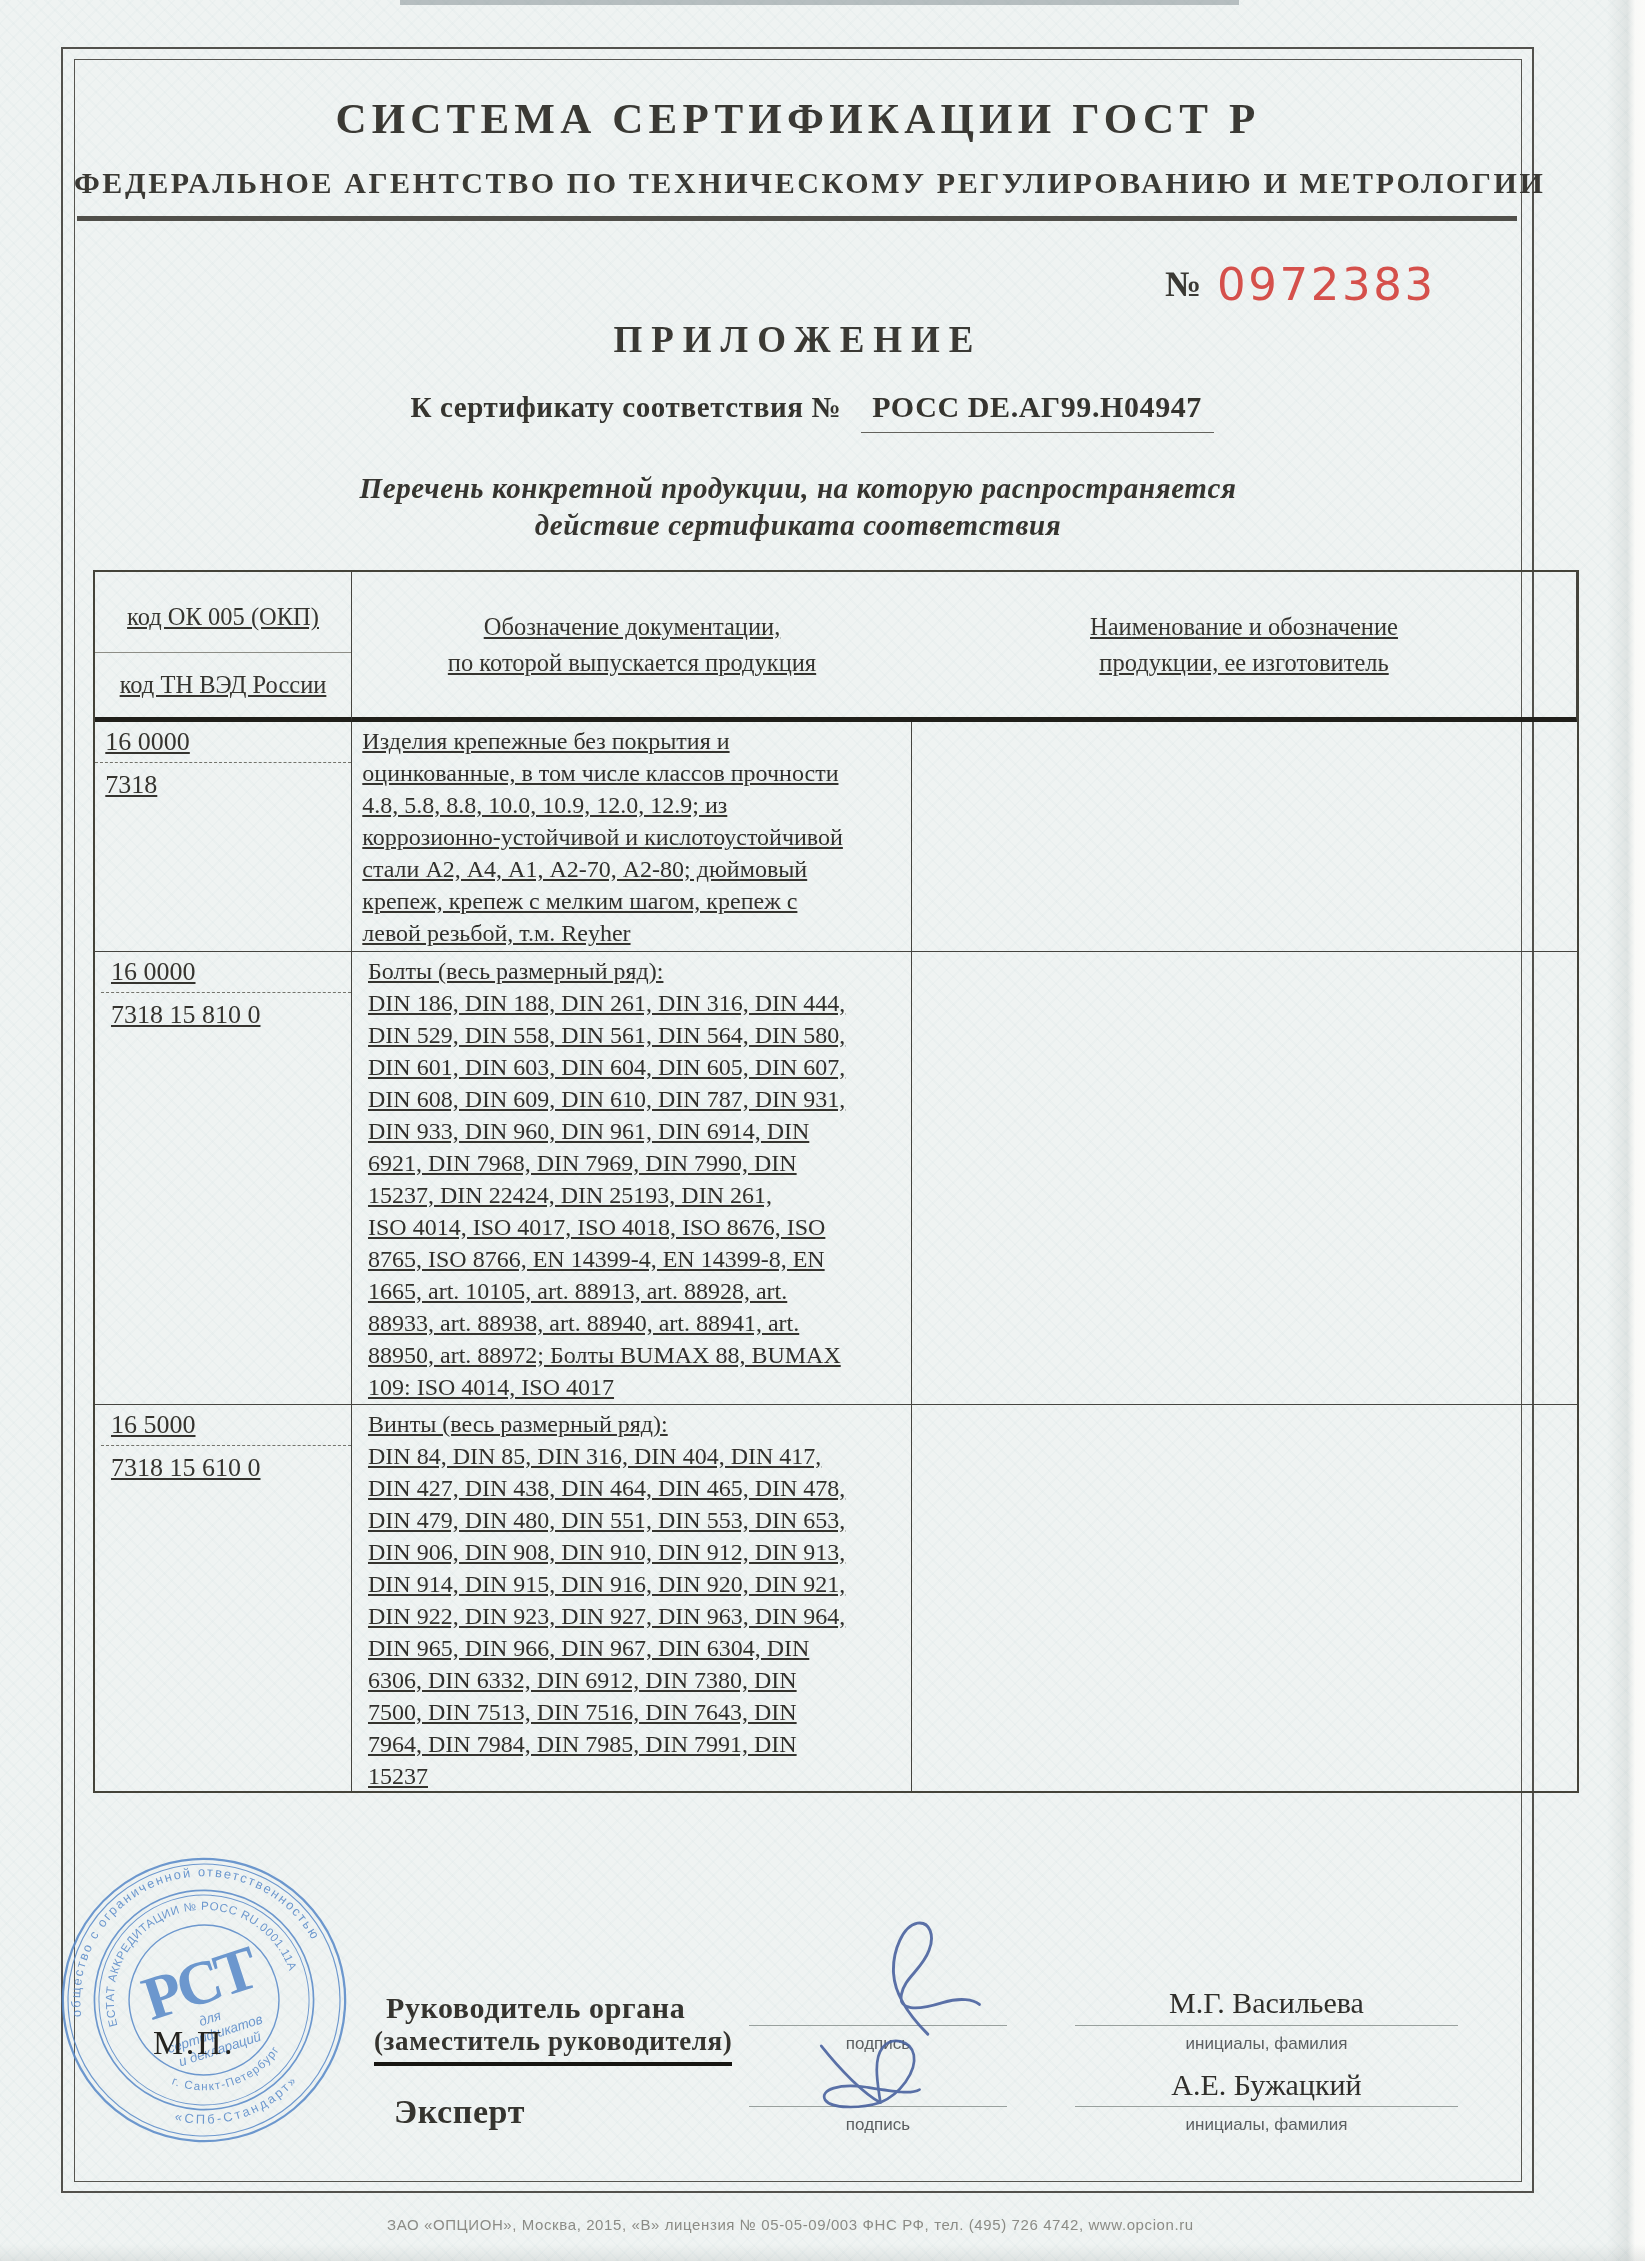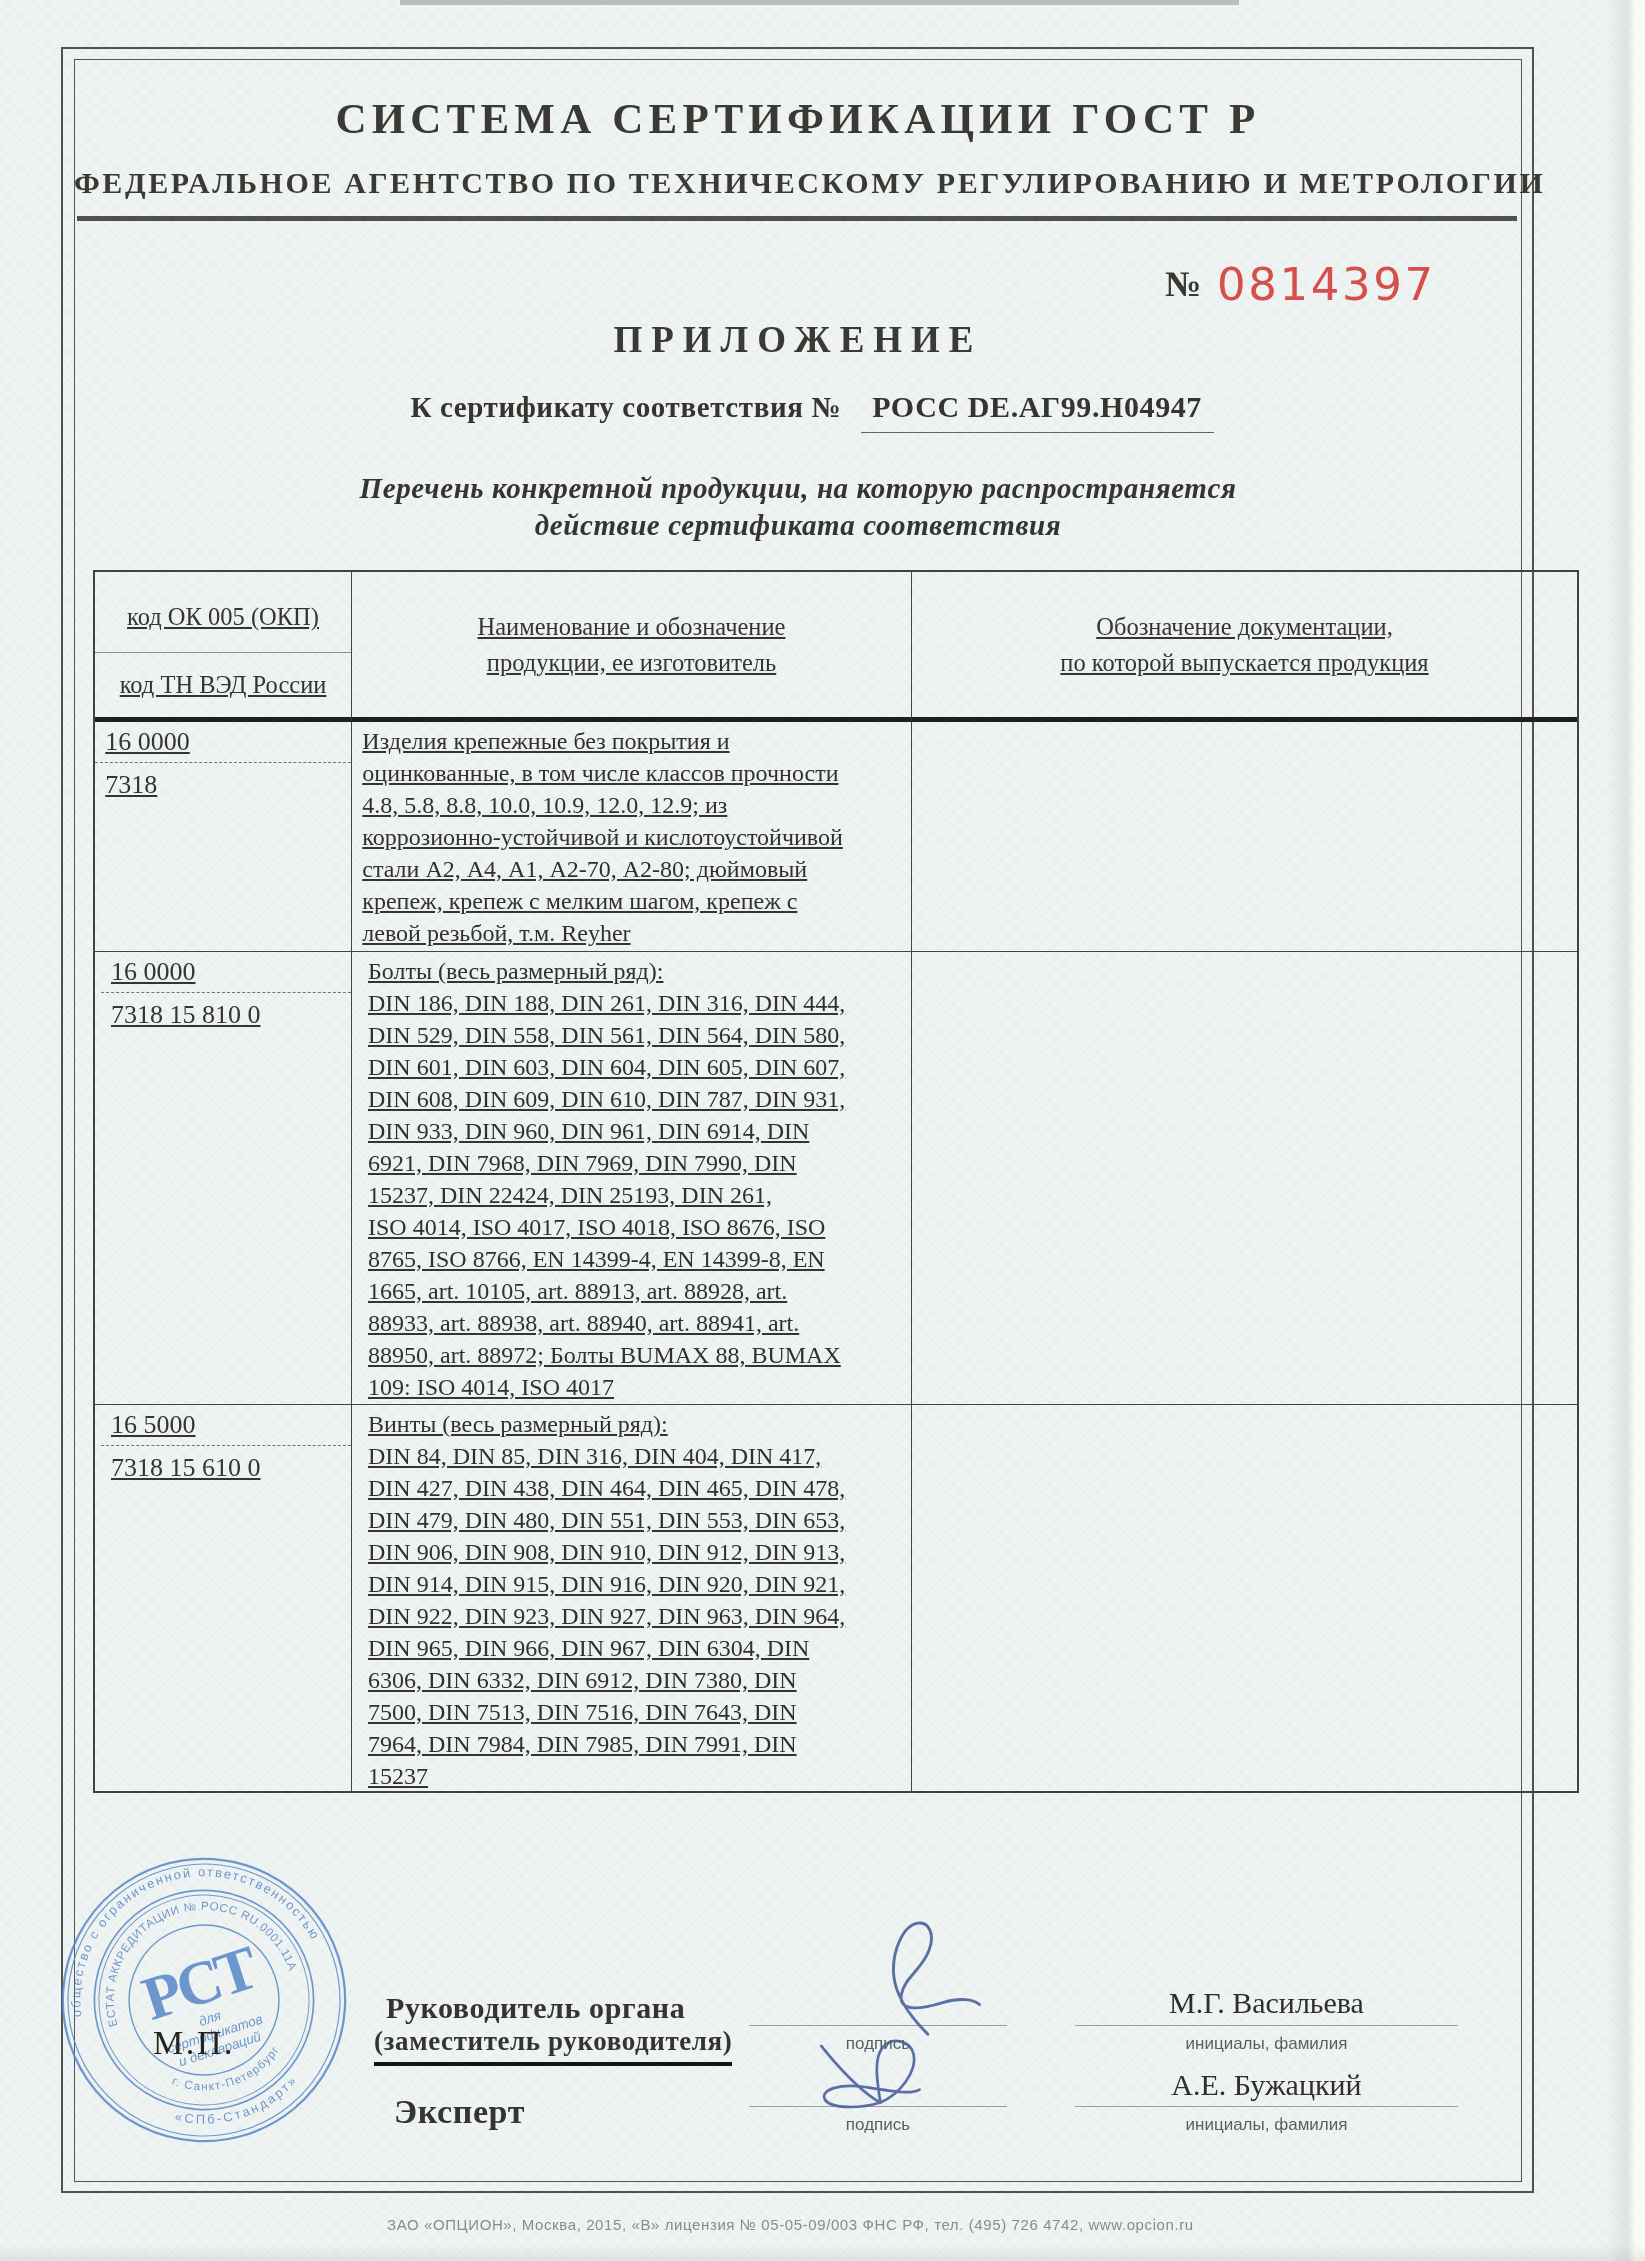--- a/index.html
+++ b/index.html
@@ -98,42 +98,42 @@
   <div class="abs scan-top"></div>
 
   <div class="abs frame-outer"></div>
   <div class="abs frame-inner"></div>
 
   <div class="abs title1">СИСТЕМА СЕРТИФИКАЦИИ ГОСТ Р</div>
   <div class="abs title2">ФЕДЕРАЛЬНОЕ АГЕНТСТВО ПО ТЕХНИЧЕСКОМУ РЕГУЛИРОВАНИЮ И МЕТРОЛОГИИ</div>
   <div class="abs header-rule"></div>
 
   <div class="abs num-sign">№</div>
-  <div class="abs num-digits">0814397</div>
+  <div class="abs num-digits">0972383</div>
 
   <div class="abs doc-title">ПРИЛОЖЕНИЕ</div>
 
   <div class="abs cert-line">
     <span class="cert-label">К сертификату соответствия №</span><span class="cert-number">РОСС DE.АГ99.Н04947</span>
   </div>
 
   <div class="abs subtitle">Перечень конкретной продукции,  на которую распространяется
 действие сертификата соответствия</div>
 
   <div class="abs cert-table">
 
     <div class="cell head head-c1">
       <div class="h-top">код ОК 005 (ОКП)</div>
       <div class="h-sep"></div>
       <div class="h-bot">код ТН ВЭД России</div>
     </div>
+    <div class="cell head head-mid last-col">Обозначение документации,
+по которой выпускается продукция</div>
     <div class="cell head head-mid">Наименование и обозначение
 продукции, ее изготовитель</div>
-    <div class="cell head head-mid last-col">Обозначение документации,
-по которой выпускается продукция</div>
 
     <div class="cell code-cell">
       <span>16 0000</span>
       <div class="code-sep"></div>
       <span>7318</span>
     </div>
     <div class="cell desc-cell">Изделия крепежные без покрытия и
 оцинкованные, в том числе классов прочности
 4.8, 5.8, 8.8, 10.0, 10.9, 12.0, 12.9; из
 коррозионно-устойчивой и кислотоустойчивой

